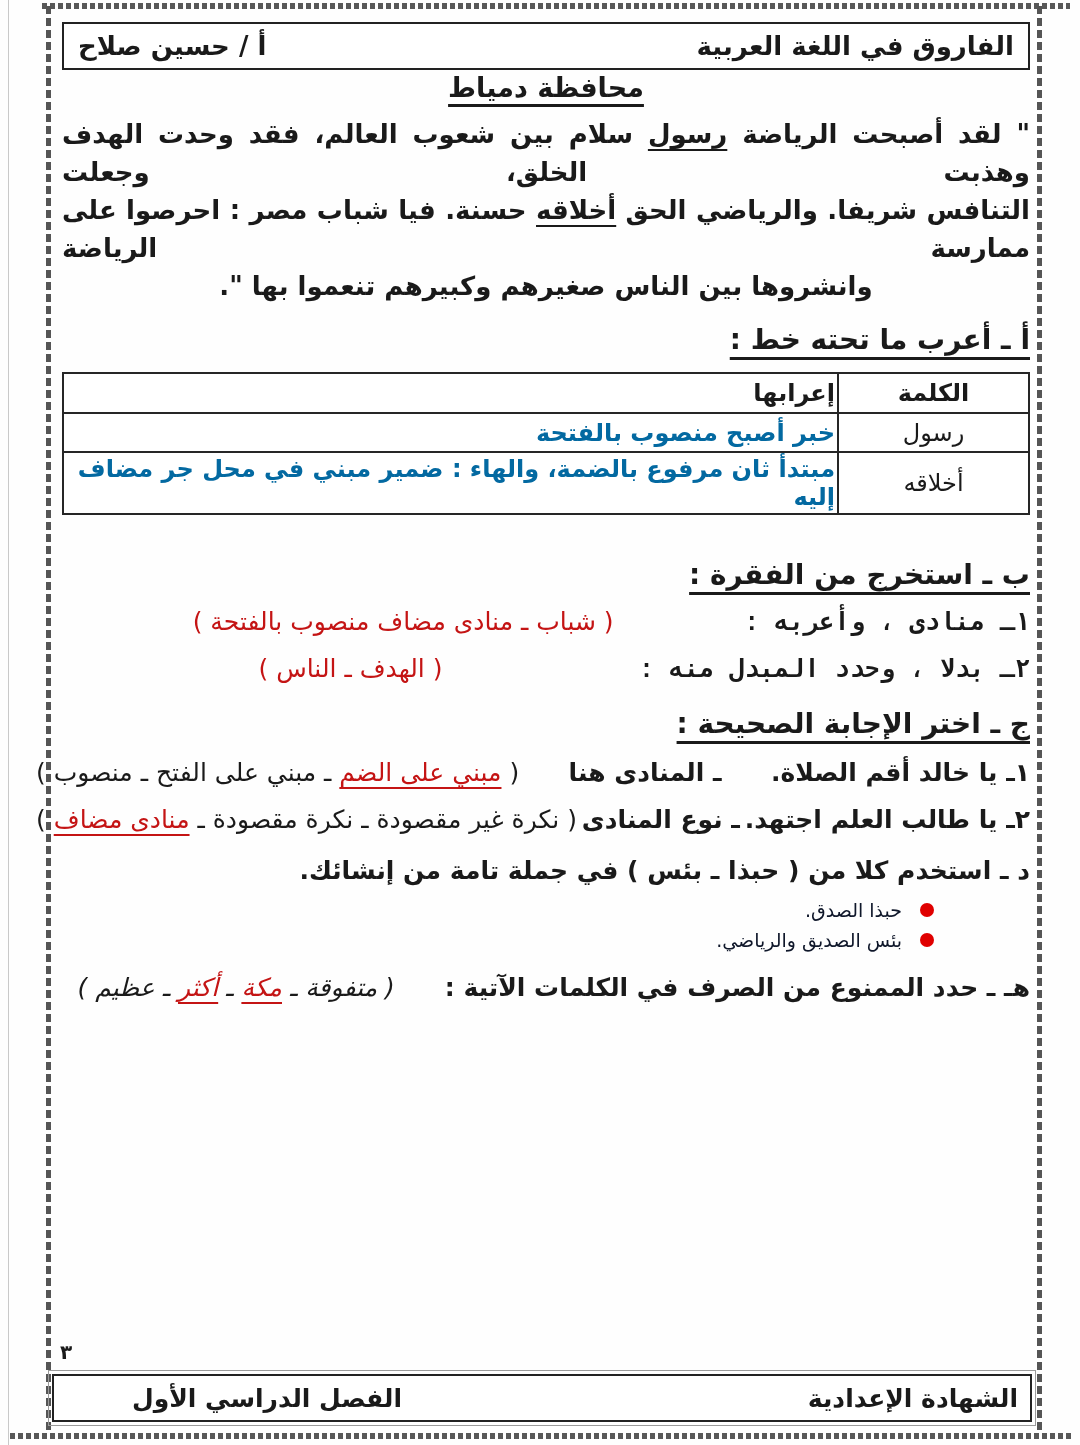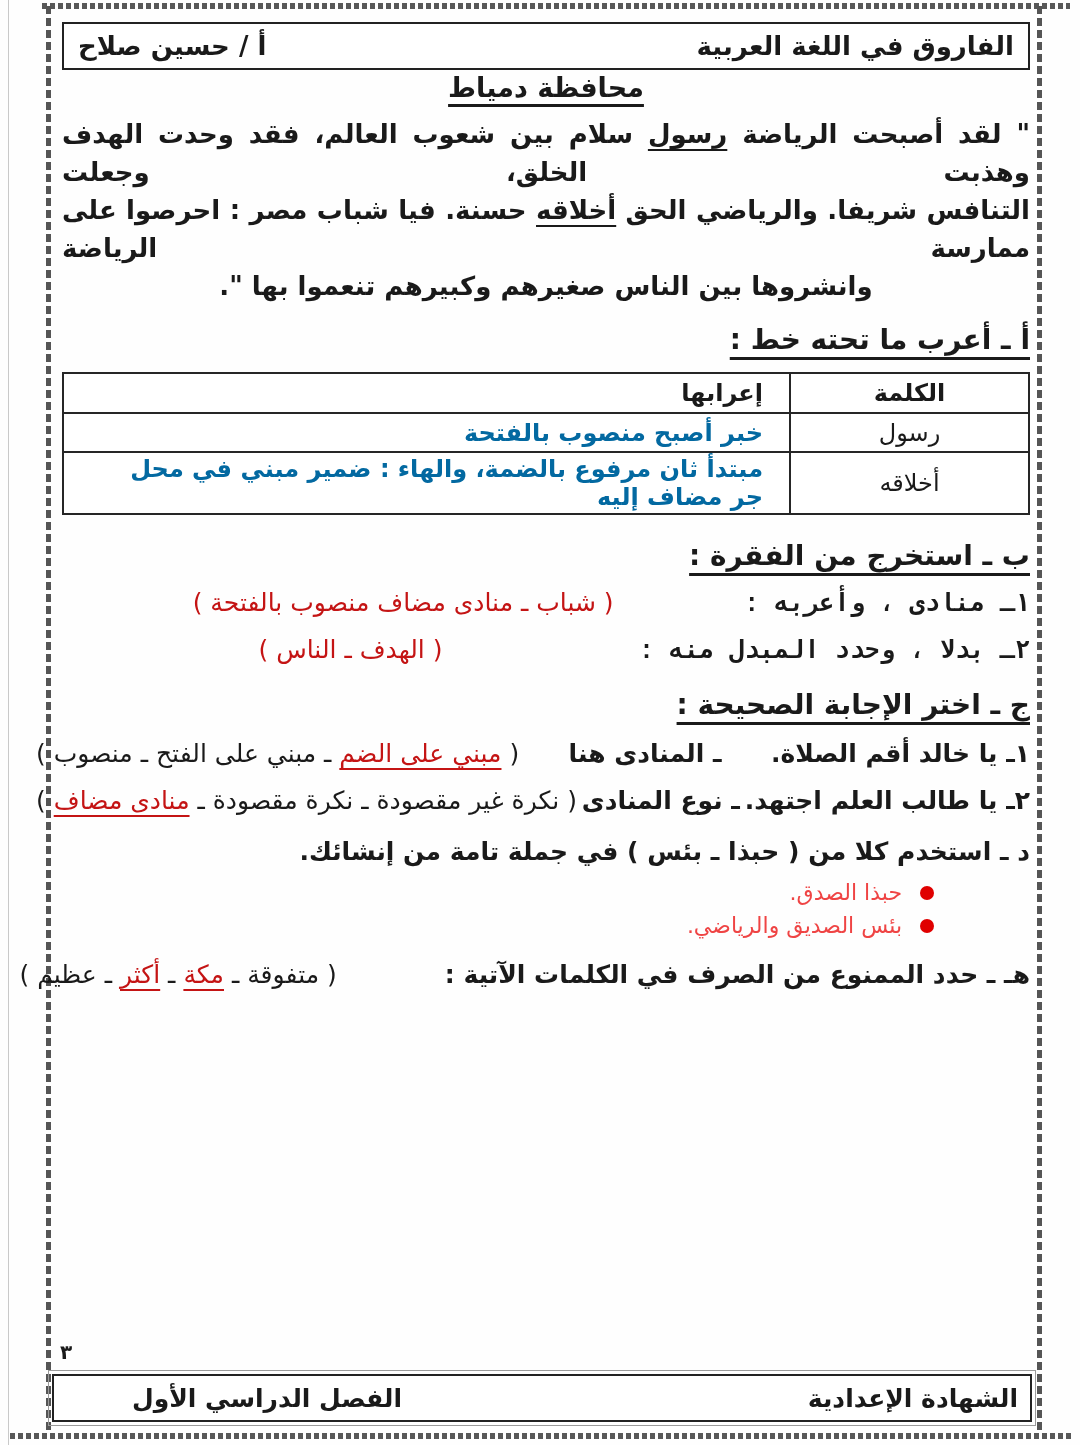--- a/index.html
+++ b/index.html
@@ -29,46 +29,46 @@
 
   .para{margin-top:12px;font-size:26px;font-weight:bold;line-height:38px;}
   .para .jline{text-align:justify;text-align-last:justify;white-space:normal;}
   .para .cline{text-align:center;}
   .u-black{text-decoration:underline;text-decoration-thickness:2px;text-underline-offset:6px;}
 
   .sec-heading{font-size:28px;font-weight:bold;margin-top:18px;
     text-decoration:underline;text-decoration-thickness:3px;text-underline-offset:8px;}
 
   table.parse{border-collapse:collapse;width:100%;margin-top:16px;background:#fff;}
-  table.parse td{border:2px solid #262626;font-size:24px;padding:2px 26px;margin-top:28px;}
+  table.parse td{border:2px solid #262626;font-size:24px;padding:2px 2px;margin-top:28px;}
   td.w-col{width:185px;text-align:center;}
   td.hdr{font-weight:bold;height:34px;}
   td.hdr-parse{text-align:right;padding-right:22px;}
   td.red-cell{color:#0369a1;text-align:right;font-weight:bold;}
   tr.r1 td{height:33px;} tr.r2 td{height:42px;}
 
   .b-row{display:flex;align-items:baseline;margin-top:16px;font-size:25px;}
   .b-row .lbl{font-weight:bold;white-space:nowrap;font-family:Liberation Mono, monospace;}
   .b-row .zone{flex:1;text-align:center;}
   .red{color:#c41414;}
   .u-red{text-decoration:underline;text-decoration-thickness:2px;text-underline-offset:6px;}
 
   .c-row{display:flex;align-items:baseline;justify-content:space-between;margin-top:18px;font-size:25px;}
   .c-row .q{font-weight:bold;white-space:nowrap;}
   .c-row .mid{font-weight:bold;white-space:nowrap;}
   .c-row .opts{font-weight:normal;white-space:nowrap;margin-left:-26px;}
 
   .d-line{margin-top:22px;font-size:25px;font-weight:bold;}
   .bullets{margin-top:14px;padding-right:96px;}
-  .bullet-item{display:flex;align-items:center;gap:18px;font-size:22px;color:#ef4444;margin-top:8px;}
+  .bullet-item{display:flex;align-items:center;gap:18px;font-size:19px;color:#0f172a;margin-top:8px;}
   .dot{width:14px;height:14px;border-radius:50%;background:#e00000;flex:0 0 auto;}
 
   .e-row{display:flex;align-items:baseline;margin-top:22px;font-size:25px;}
   .e-row .lbl{font-weight:bold;white-space:nowrap;}
-  .e-row .opts{font-weight:normal;white-space:nowrap;margin-right:108px;}
+  .e-row .opts{font-weight:normal;white-space:nowrap;margin-right:50px;font-style:italic;}
 
   .page-num{position:absolute;left:60px;top:1340px;font-size:20px;font-weight:bold;}
   .footer-box{position:absolute;left:52px;right:48px;top:1374px;height:44px;border:2px solid #222;
     outline:1px solid #9a9a9a;outline-offset:3px;background:#fff;
     display:flex;align-items:center;justify-content:space-between;
     padding:0 12px 0 78px;font-size:25px;font-weight:bold;}
 </style>
 </head>
 <body>
 
@@ -106,21 +106,21 @@
         <td class="w-col">رسول</td>
         <td class="red-cell">خبر أصبح منصوب بالفتحة</td>
       </tr>
       <tr class="r2">
         <td class="w-col">أخلاقه</td>
         <td class="red-cell">مبتدأ ثان مرفوع بالضمة، والهاء : ضمير مبني في محل جر مضاف إليه</td>
       </tr>
     </tbody>
       </table>
 
-    <div class="sec-heading" style="margin-top:24px;">ب ـ استخرج من الفقرة :</div>
+    <div class="sec-heading" style="margin-top:43px;">ب ـ استخرج من الفقرة :</div>
 
     <div class="b-row">
       <span class="lbl">١ـ منادى ، وأعربه :</span>
       <span class="zone"><span class="red">( شباب ـ منادى مضاف منصوب بالفتحة )</span></span>
     </div>
     <div class="b-row">
       <span class="lbl">٢ـ بدلا ، وحدد المبدل منه :</span>
       <span class="zone"><span class="red">( الهدف ـ الناس )</span></span>
     </div>
 

